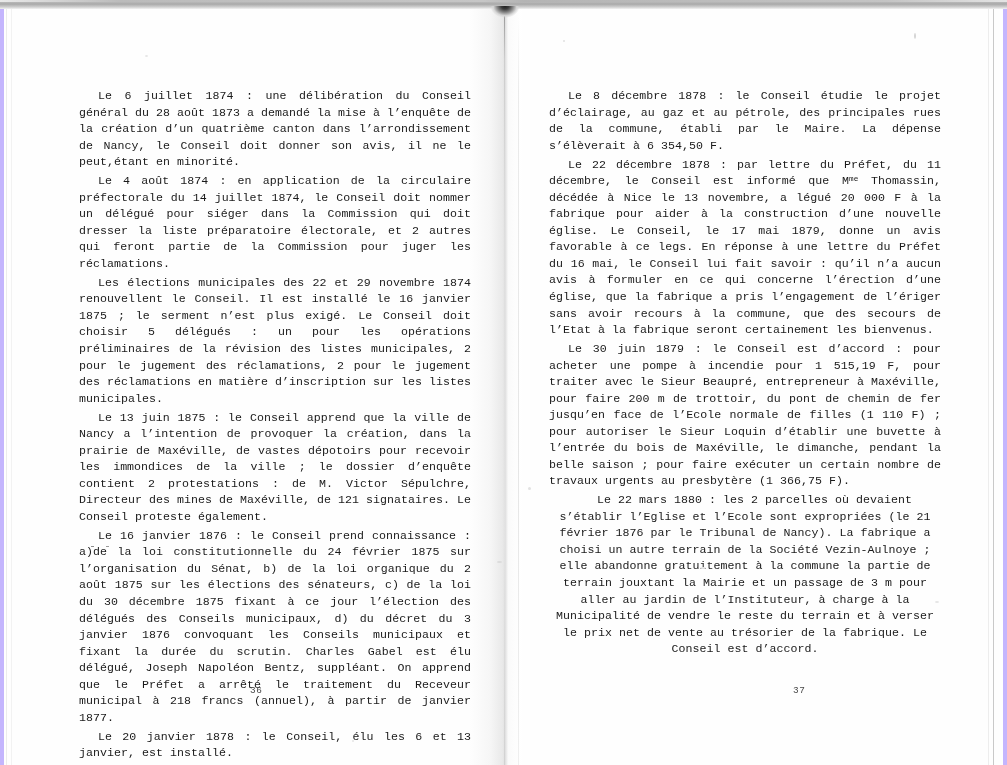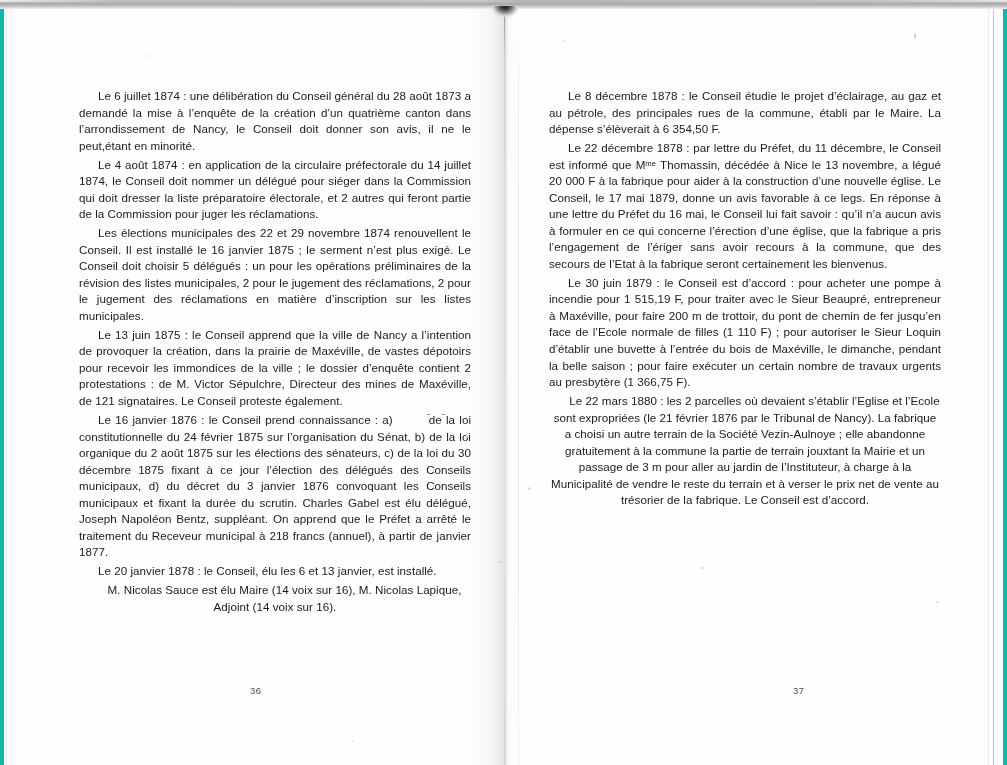--- a/index.html
+++ b/index.html
@@ -7,22 +7,22 @@
     margin: 0;
     padding: 0;
     background: #ffffff;
   }
 
   #scan {
     position: relative;
     width: 1007px;
     height: 765px;
     overflow: hidden;
-    background: #14b8a6;
-    font-family: Liberation Sans, sans-serif;
+    background: #c4b5fd;
+    font-family: Liberation Mono, monospace;
     -webkit-font-smoothing: antialiased;
   }
 
   
 
   .page-surface {
     position: absolute;
     top: 8px;
     bottom: 0;
     background: #fefefe;
@@ -143,21 +143,20 @@
   sup {
     font-size: 0.66em;
     vertical-align: 0.42em;
     line-height: 0;
   }
 
   
   .annot {
     position: relative;
     color: #1a1a1a;
-    margin-left: 36px;
   }
   .annot::before {
     content: "";
     position: absolute;
     left: -2px;
     top: 1px;
     width: 3px;
     height: 1px;
     background: #8d8d8d;
   }

